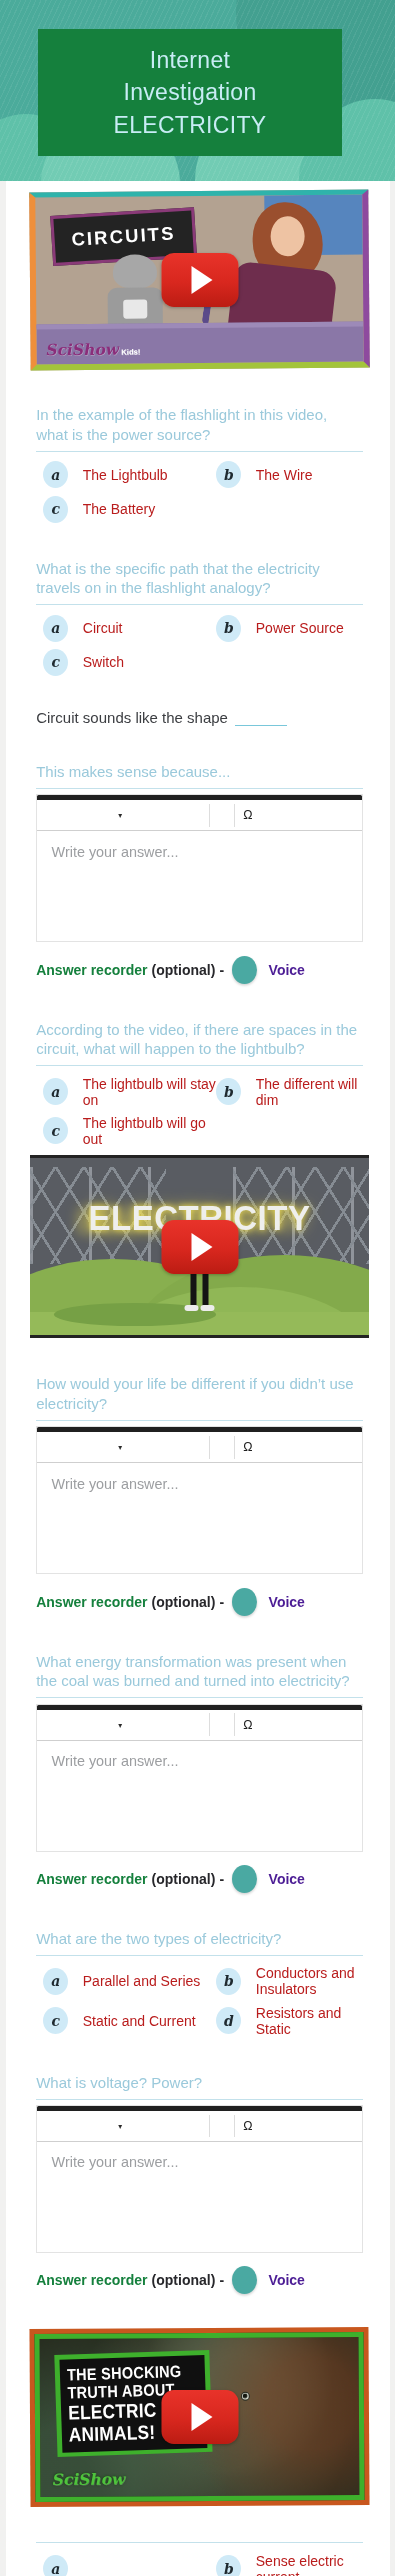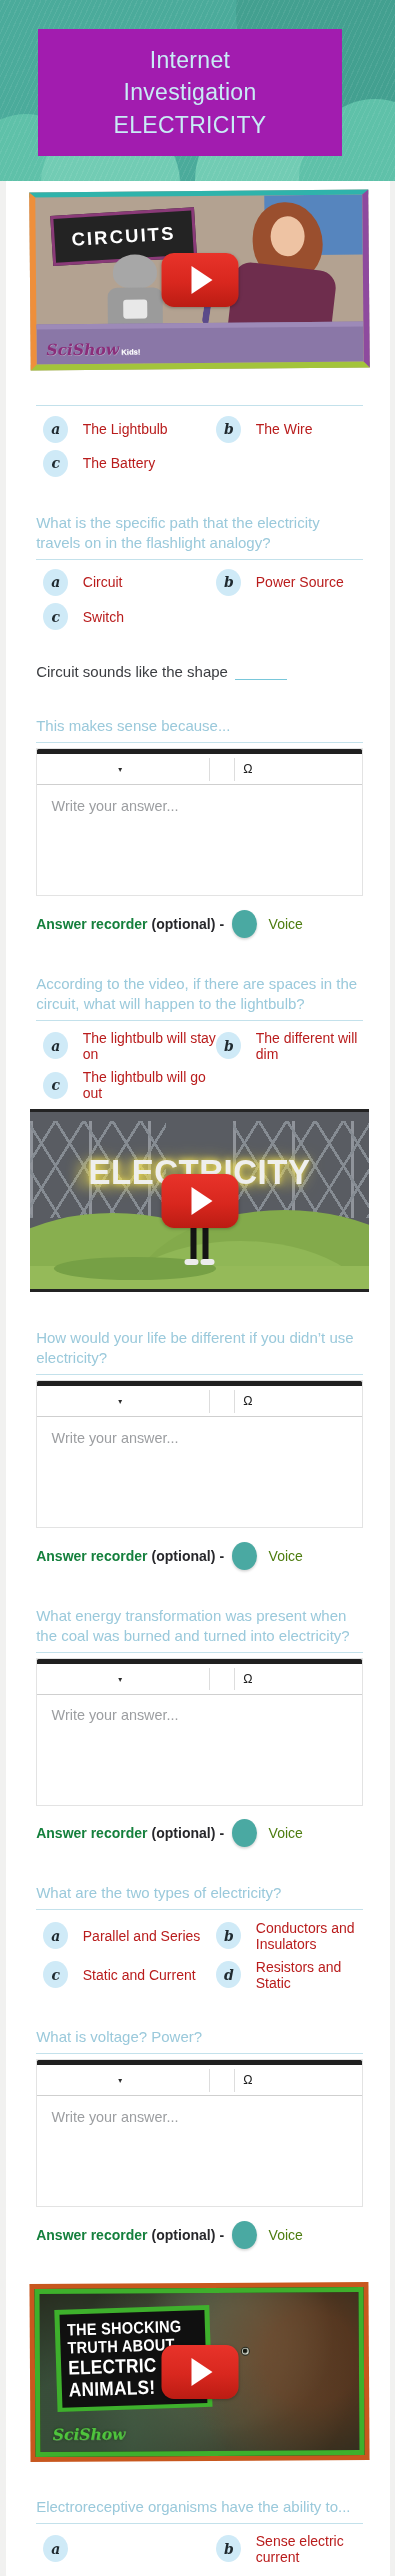--- a/index.html
+++ b/index.html
@@ -13,21 +13,21 @@
   
   .banner { position:relative; height:181px; background:#4bab9b; overflow:hidden; }
   .cloud { position:absolute; border-radius:50%; }
   .c-dark    { background:#43a090; }
   .c-light   { background:#5fc1a9; }
   .c-lighter { background:#72ccb4; }
   .stripes { position:absolute; inset:0;
     background:repeating-linear-gradient(115deg, rgba(255,255,255,.07) 0 1px, rgba(255,255,255,0) 1px 4.6px);
     pointer-events:none; }
   .title-card { position:absolute; left:38px; top:29px; width:304px; height:127px;
-    background:#a21caf; display:flex; align-items:center; justify-content:center; }
+    background:#15803d; display:flex; align-items:center; justify-content:center; }
   .title { color:#c8ecf5; font-size:23px; line-height:1.42; text-align:center; letter-spacing:0.3px; white-space:pre-line; }
 
   
   .sheet { background:#ffffff; margin:0 6.2px 18.5px; padding:8.2px 27px 15.5px 30px; border-radius:0 0 5.2px 5.2px; }
 
   
   .video { position:relative; margin-left:-6.2px; margin-right:-6.2px; cursor:pointer; }
   .play { position:absolute; left:50%; top:50%; transform:translate(-50%,-50%);
     width:77px; height:54px; border-radius:12.4px;
     background:linear-gradient(#e8332a 0%, #d8271e 55%, #bb1c13 100%);
@@ -138,21 +138,21 @@
   .ed-omega { position:absolute; left:63.5%; top:50%; transform:translateY(-50%); font-size:12.4px; color:#202020; cursor:pointer; }
   .ed-body { border-top:0.5px solid #cfcfcf; height:111px; padding:12.4px 14.4px; font-size:14.4px; color:#9c9ea1; cursor:text; }
 
   
   .recorder { display:flex; align-items:center; margin-top:13.4px; }
   .rec-label { font-size:14px; font-weight:bold; color:#15803d; }
   .rec-opt { font-size:14px; font-weight:bold; color:#27272b; margin-left:4.1px; }
   .rec-dash { font-size:14px; font-weight:bold; color:#27272b; margin-left:4.1px; }
   .rec-btn { width:25px; height:28px; border-radius:50%; background:#4aa9a2; border:none;
     margin:0 11.3px 0 8.2px; box-shadow:0 1.5px 2.6px rgba(0,0,0,.18); cursor:pointer; }
-  .rec-voice { font-size:14px; font-weight:normal; color:#4d7c0f; }
+  .rec-voice { font-size:14px; font-weight:bold; color:#4c1d95; }
 </style>
 </head>
 <body>
 
 <div class="banner">
   <div class="cloud c-dark" style="right:-62px; top:-98px; width:222px; height:222px;"></div>
   <div class="cloud c-light" style="left:-36px;  bottom:-57px; width:124px; height:124px;"></div>
   <div class="cloud c-lighter" style="left:41px;   bottom:-72px; width:139px; height:139px;"></div>
   <div class="cloud c-light" style="right:-46px; bottom:-52px; width:134px; height:134px;"></div>
   <div class="cloud c-lighter" style="right:46px;  bottom:-77px; width:155px; height:155px;"></div>
@@ -189,20 +189,21 @@
       <div class="v1-logo">
         <span>SciShow</span><span class="kids">Kids!</span>
       </div>
     </div>
     <div class="play">
         <div class="play-tri"></div>
       </div>
   </div>
 
   <section class="qblock">
+    <h2 class="q-head">In the example of the flashlight in this video, what is the power source?</h2>
     <hr class="q-rule">
     <div class="options">
       <div class="option">
         <span class="oc">a</span>
         <span class="ol">The Lightbulb</span>
       </div>
       <div class="option">
         <span class="oc">b</span>
         <span class="ol">The Wire</span>
       </div>
@@ -411,21 +412,20 @@
         </div>
         <div class="v3-logo">SciShow</div>
       </div>
     </div>
     <div class="play">
         <div class="play-tri"></div>
       </div>
   </div>
 
   <section class="qblock">
-    <h2 class="q-head">Electroreceptive organisms have the ability to...</h2>
     <hr class="q-rule">
     <div class="options">
       <div class="option">
         <span class="oc">a</span>
 
       </div>
       <div class="option">
         <span class="oc">b</span>
         <span class="ol">Sense electric current</span>
       </div>

